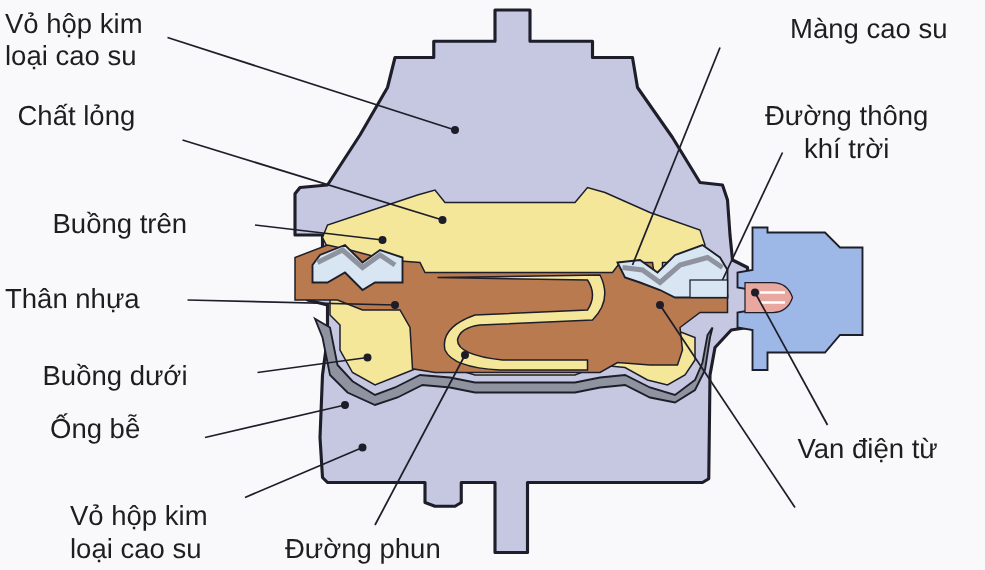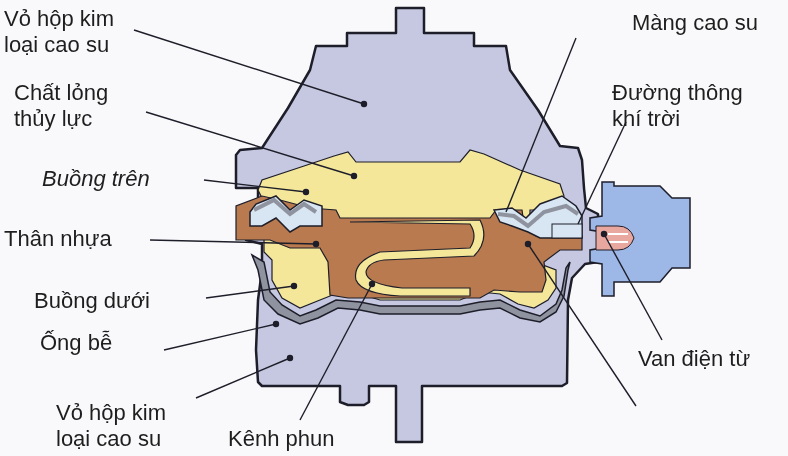--- a/index.html
+++ b/index.html
@@ -1,19 +1,19 @@
 <!DOCTYPE html>
 <html><head>
   <meta charset="utf-8">
   <style>
     html, body { margin: 0; padding: 0; background: #f9f9fb; }
     body { width: 788px; height: 456px; overflow: hidden; position: relative; font-family: "Liberation Sans", sans-serif; }
     #stage { position: absolute; left: 0; top: 0; width: 788px; height: 456px; }
     .lbl { position: absolute; font-size: 22px; line-height: 26px; color: #1e1e1e; white-space: nowrap; }
-    .lbl.center { }
+    .lbl.center { text-align: center; }
   </style>
 </head>
 <body>
 
 <div id="stage">
   <svg width="788" height="456" viewBox="0 0 788 456">
 
     <path d="M396,8 L396,33 L347,33 L347,46 L316,46 L310,70 L288,108 L262,148 L240,150 L236,155 L236,188 L258,188 L258,200 L246,205 L246,240 L262,244 L262,270 L258,300 L256,350 L258,382 L262,386 L340,386 L340,402 L348,405 L364,405 L369,402 L369,386 L396,386 L396,442 L422,442 L422,386 L562,386 L567,383 L568,300 L572,278 L585,264 L598,262 L598,214 L586,208 L584,188 L582,160 L578,148 L560,146 L538,110 L510,70 L506,46 L474,46 L474,33 L424,33 L424,8 Z" fill="#c5c8e0" stroke="#1e1e2a" stroke-width="2.5" stroke-linejoin="round"></path>
 
     <path d="M252,255 L264,262 L270,292 L282,305 L300,316 L316,310 L336,300 L360,302 L380,306 L460,306 L480,302 L500,300 L520,310 L540,316 L556,304 L562,290 L566,268 L570,262 L568,270 L564,296 L556,312 L540,322 L520,318 L500,308 L480,310 L460,314 L380,314 L360,310 L338,308 L318,318 L300,324 L278,314 L264,300 L258,270 Z" fill="#8f939f" stroke="#1e1e2a" stroke-width="1.5"></path>
@@ -62,33 +62,32 @@
     </g>
   </svg>
 
   
   <div class="lbl" style="left:4px;top:6px;">
     <div>Vỏ hộp kim</div>
     <div>loại cao su</div>
   </div>
   <div class="lbl center" style="left:14px;top:80px;">
     <div>Chất lỏng</div>
-    <div>thủy lực</div>
   </div>
-  <div class="lbl" style="left:42px;top:166px;font-style:italic;">Buồng trên</div>
+  <div class="lbl" style="left:42px;top:166px;">Buồng trên</div>
   <div class="lbl" style="left:4px;top:226px;">Thân nhựa</div>
   <div class="lbl" style="left:34px;top:288px;">Buồng dưới</div>
   <div class="lbl" style="left:40px;top:330px;text-align:center;">
     <div>Ống bễ</div>
   </div>
   <div class="lbl" style="left:56px;top:400px;">
     <div>Vỏ hộp kim</div>
     <div>loại cao su</div>
   </div>
-  <div class="lbl" style="left:228px;top:426px;">Kênh phun</div>
+  <div class="lbl" style="left:228px;top:426px;">Đường phun</div>
 
   
   <div class="lbl" style="left:602px;top:10px;margin-left:30px;">Màng cao su</div>
   <div class="lbl center" style="left:612px;top:80px;">
     <div>Đường thông</div>
     <div>khí trời</div>
   </div>
   <div class="lbl" style="left:638px;top:346px;">Van điện từ</div>
 </div>
 

